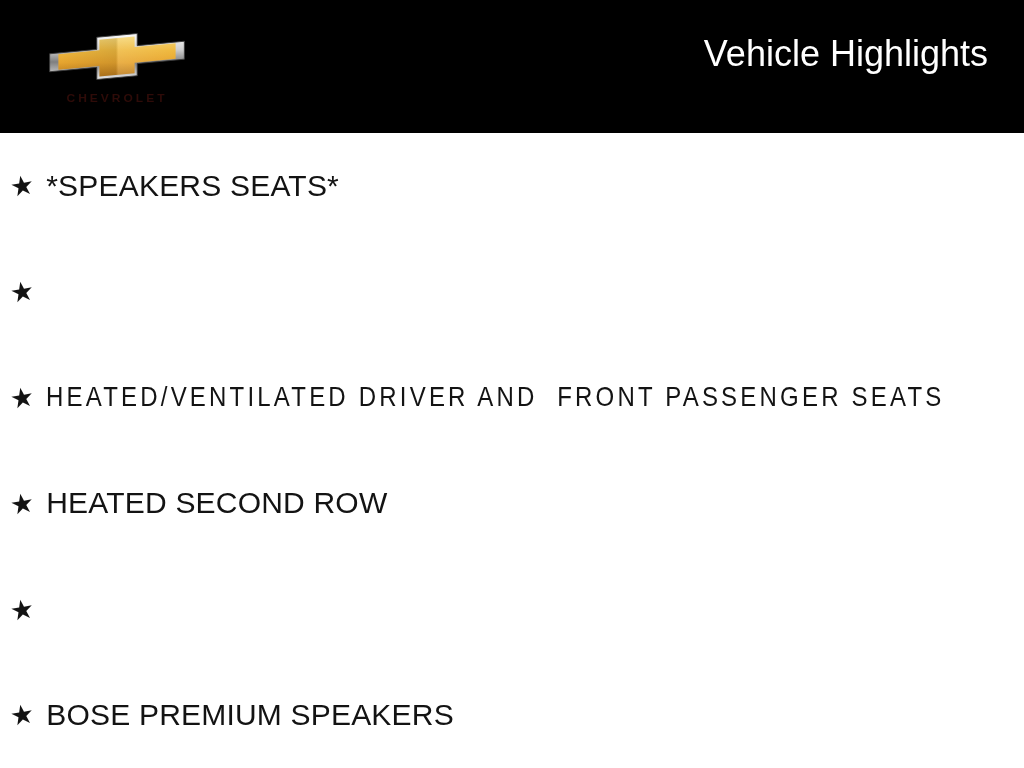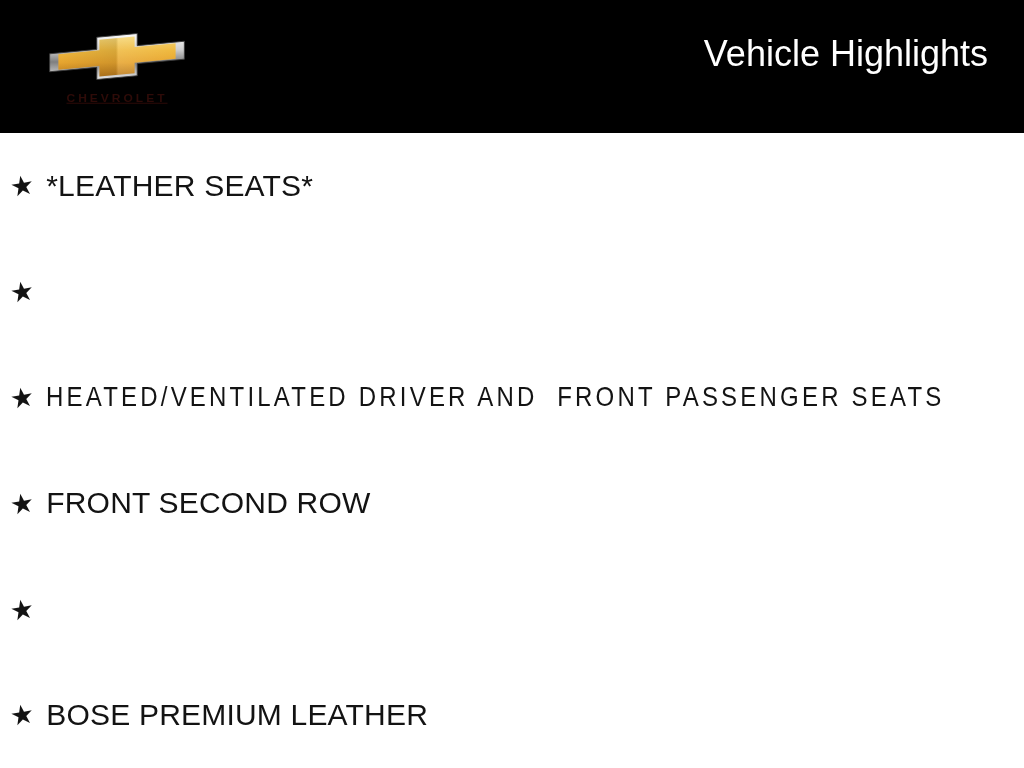--- a/index.html
+++ b/index.html
@@ -39,21 +39,20 @@
   }
   .brand-wordmark {
     display: block;
     margin-top: 8px;
     font-size: 12px;
     font-weight: bold;
     letter-spacing: 3px;
     color: #2e0b08;
     white-space: nowrap;
     transform: scaleY(0.95);
-    text-decoration: underline;
   }
   .header-title {
     position: absolute;
     top: 0;
     right: 36px;
     height: 107px;
     display: flex;
     align-items: center;
     color: #ffffff;
     font-size: 36px;
@@ -136,35 +135,35 @@
       </svg>
       <span class="brand-wordmark">CHEVROLET</span>
     </div>
 
     <div class="header-title">Vehicle Highlights</div>
   </div>
 
   <ul class="feature-list">
     <li class="feature-item">
       <span class="star-bullet">★</span>
-      <span class="feature-text">*LEATHER SEATS*</span>
+      <span class="feature-text">*SPEAKERS SEATS*</span>
     </li>
     <li class="feature-item">
       <span class="star-bullet">★</span>
     </li>
     <li class="feature-item condensed">
       <span class="star-bullet">★</span>
       <span class="feature-text">HEATED/VENTILATED DRIVER AND  FRONT PASSENGER SEATS</span>
     </li>
     <li class="feature-item">
       <span class="star-bullet">★</span>
-      <span class="feature-text">FRONT SECOND ROW</span>
+      <span class="feature-text">HEATED SECOND ROW</span>
     </li>
     <li class="feature-item">
       <span class="star-bullet">★</span>
     </li>
     <li class="feature-item">
       <span class="star-bullet">★</span>
-      <span class="feature-text">BOSE PREMIUM LEATHER</span>
+      <span class="feature-text">BOSE PREMIUM SPEAKERS</span>
     </li>
   </ul>
 
 </div>
 
 </body></html>

